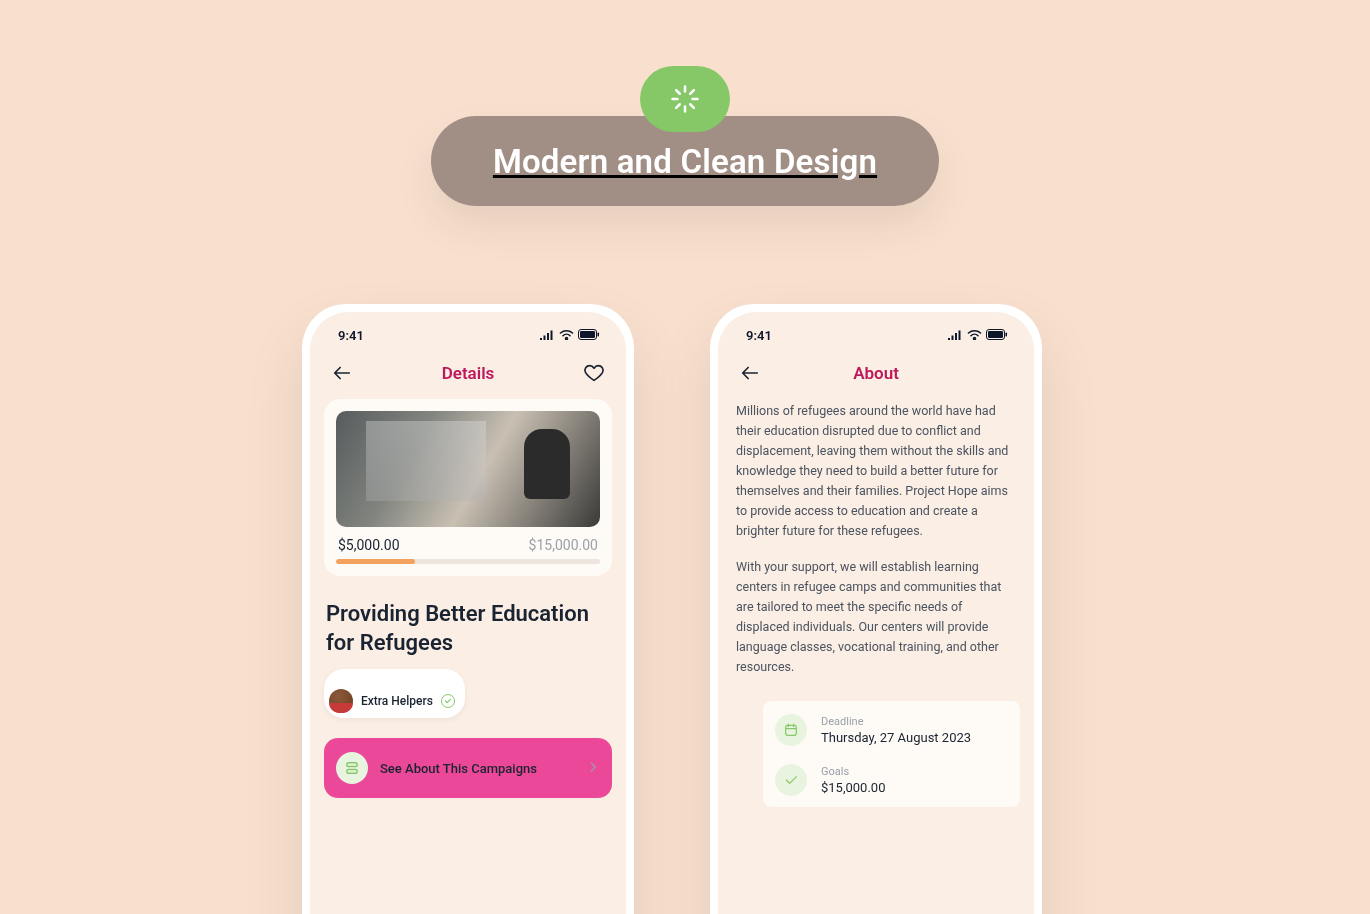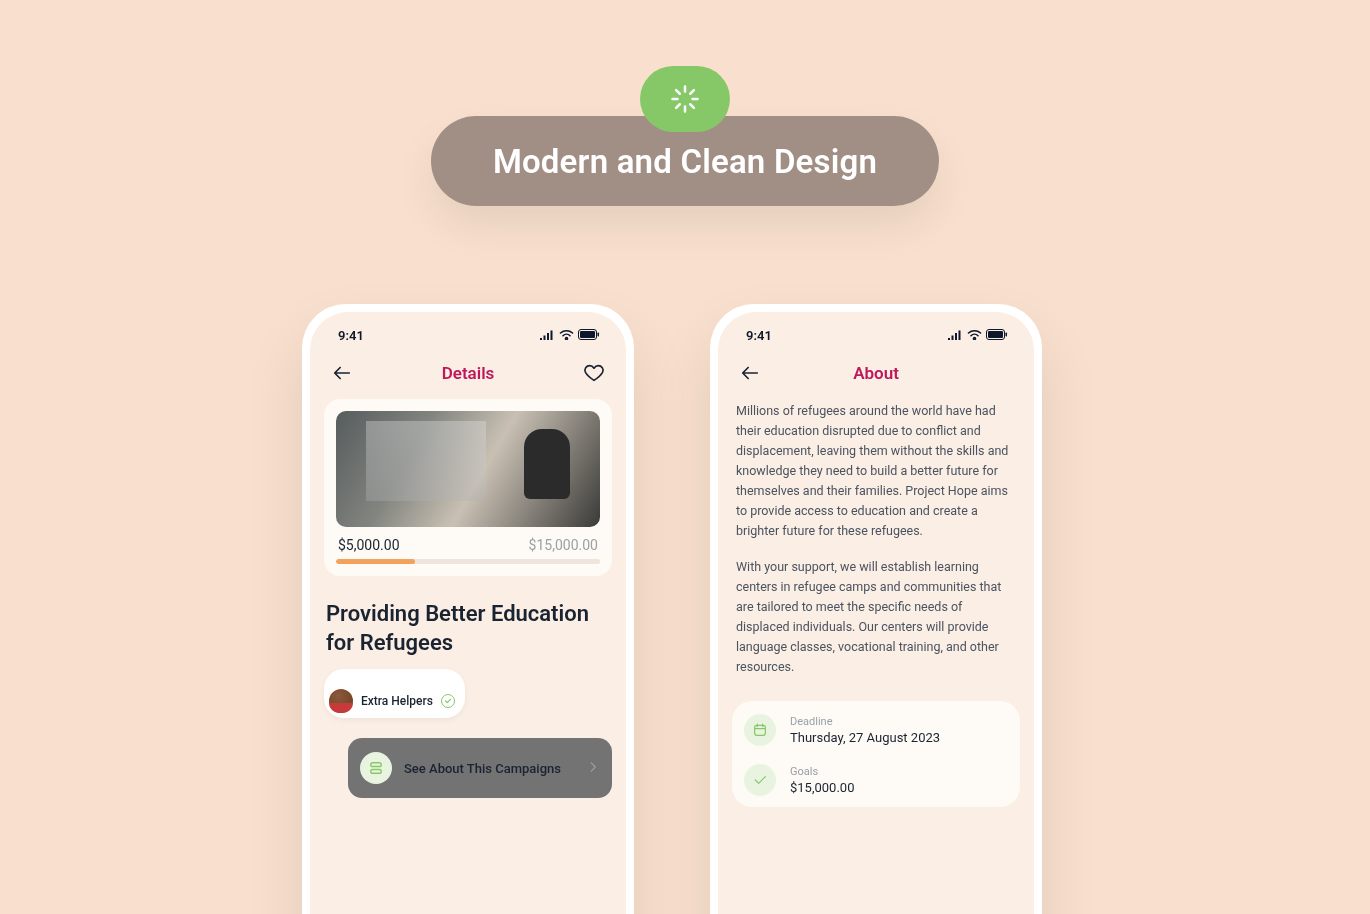--- a/index.html
+++ b/index.html
@@ -11,20 +11,21 @@
     overflow: hidden;
     position: relative;
   }
   .banner-wrap {
     position: absolute;
     left: 50%;
     transform: translateX(-50%);
     top: 66px;
     width: 508px;
     text-align: center;
+    text-decoration: underline;
   }
   .banner-icon {
     width: 90px;
     height: 66px;
     background: #86c867;
     border-radius: 34px;
     margin: 0 auto;
     display: flex;
     align-items: center;
     justify-content: center;
@@ -160,51 +161,51 @@
   }
   .org-avatar::after{
     content:""; position:absolute; inset:auto 0 0 0; height:10px;
     background:#c73a3a; border-radius:0 0 12px 12px;
   }
   .org-name { font-size: 12px; font-weight: 500; color: #1a2332; }
   .verified { width:14px; height:14px; border:1.5px solid #86c867; border-radius:50%; display:flex;align-items:center;justify-content:center;}
   .verified svg{display:block;}
 
   .list-card {
-    background: #737373;
+    background: #ec4899;
     border-radius: 14px;
     padding: 14px 12px;
     display: flex;
     align-items: center;
     gap: 12px;
     margin-bottom: 10px;
     cursor: pointer;
-    margin-left: 24px;
   }
   .list-icon {
     width: 32px; height: 32px; border-radius: 50%;
     background: #e9f4e0;
     display: flex; align-items: center; justify-content: center;
     flex-shrink: 0;
   }
   .list-label { flex: 1; font-size: 13px; font-weight: 500; color: #1a2332; }
 
   
   .about-text {
     font-size: 12.5px;
     line-height: 1.6;
     color: #4a5360;
     padding: 2px 4px;
   }
   .about-text p { margin-bottom: 16px; }
   .info-card {
     background: #fefaf5;
-    border-radius: 20px;
+    border-radius: 8px;
     padding: 4px 12px 2px 12px;
     margin-top: 6px;
+    margin-left: 31px;
   }
   .info-row {
     display: flex;
     align-items: center;
     gap: 14px;
     padding: 9px 0;
   }
   .info-icon {
     width: 32px; height: 32px; border-radius: 50%;
     background: #e9f4e0;

